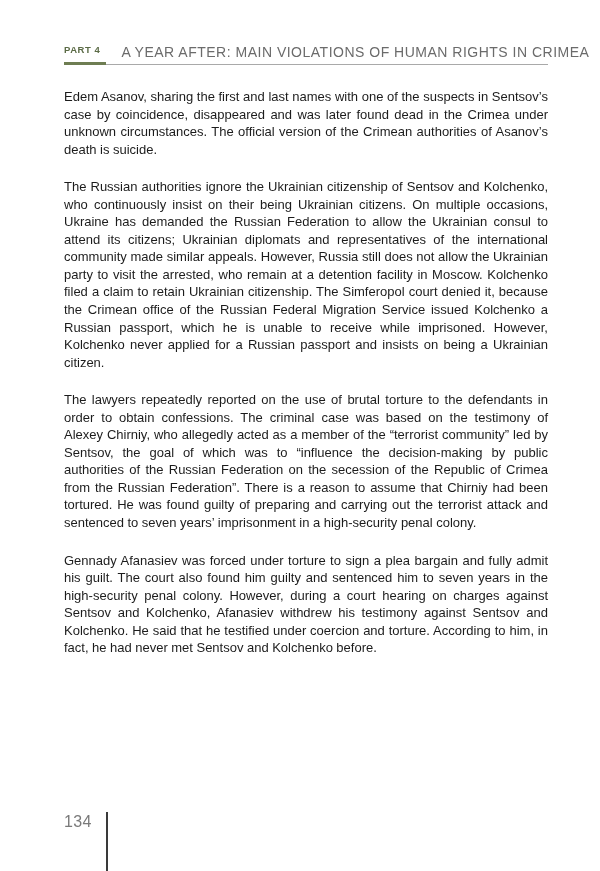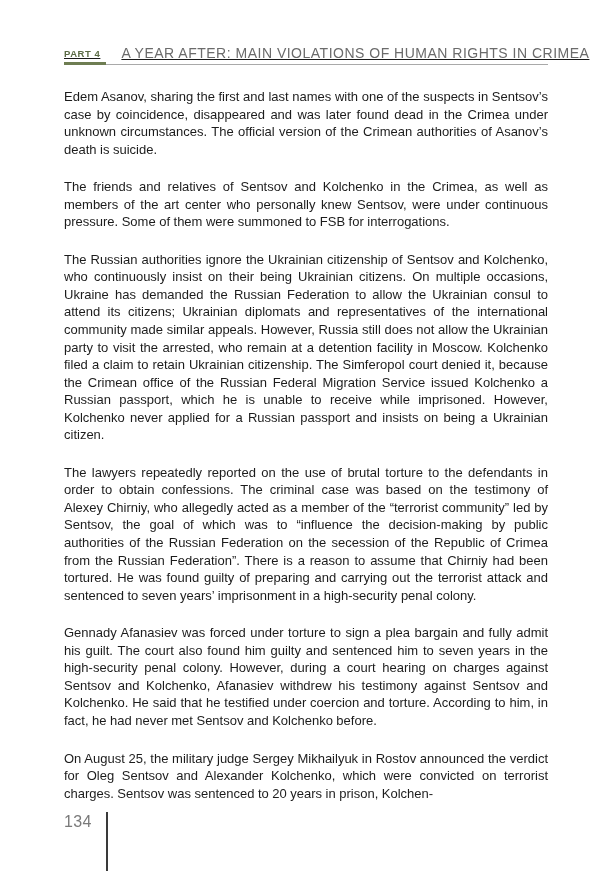--- a/index.html
+++ b/index.html
@@ -26,22 +26,20 @@
   }
 
   
   .header {
     position: absolute;
     left: 64px;
     top: 44px;
     width: 484px;
     height: 18px;
     display: flex;
-    align-items: center;
-    text-decoration: underline;
   }
   .header-part {
     font-size: 9.5px;
     font-weight: bold;
     letter-spacing: 0.55px;
     color: #5b6b46;
     white-space: nowrap;
   }
   .header-title {
     font-size: 14px;
@@ -113,23 +111,21 @@
   <div class="header">
     <span class="header-part">PART 4</span>
     <span class="header-title">A YEAR AFTER: MAIN VIOLATIONS OF HUMAN RIGHTS IN CRIMEA</span>
   </div>
 
   <div class="rule-thin"></div>
   <div class="rule-accent"></div>
 
   <div class="body-col">
     <p class="para">Edem Asanov, sharing the first and last names with one of the suspects in Sentsov’s case by coincidence, disappeared and was later found dead in the Crimea under unknown circumstances. The official version of the Crimean authorities of Asanov’s death is suicide.</p>
-    <p class="para">The friends and relatives of Sentsov and Kolchenko in the Crimea, as well as members of the art center who personally knew Sentsov, were under continuous pressure. Some of them were summoned to FSB for interrogations.</p>
     <p class="para">The Russian authorities ignore the Ukrainian citizenship of Sentsov and Kolchenko, who continuously insist on their being Ukrainian citizens. On multiple occasions, Ukraine has demanded the Russian Federation to allow the Ukrainian consul to attend its citizens; Ukrainian diplomats and representatives of the international community made similar appeals. However, Russia still does not allow the Ukrainian party to visit the arrested, who remain at a detention facility in Moscow. Kolchenko filed a claim to retain Ukrainian citizenship. The Simferopol court denied it, because the Crimean office of the Russian Federal Migration Service issued Kolchenko a Russian passport, which he is unable to receive while imprisoned. However, Kolchenko never applied for a Russian passport and insists on being a Ukrainian citizen.</p>
     <p class="para">The lawyers repeatedly reported on the use of brutal torture to the defendants in order to obtain confessions. The criminal case was based on the testimony of Alexey Chirniy, who allegedly acted as a member of the “terrorist community” led by Sentsov, the goal of which was to “influence the decision-making by public authorities of the Russian Federation on the secession of the Republic of Crimea from the Russian Federation”. There is a reason to assume that Chirniy had been tortured. He was found guilty of preparing and carrying out the terrorist attack and sentenced to seven years’ imprisonment in a high-security penal colony.</p>
     <p class="para">Gennady Afanasiev was forced under torture to sign a plea bargain and fully admit his guilt. The court also found him guilty and sentenced him to seven years in the high-security penal colony. However, during a court hearing on charges against Sentsov and Kolchenko, Afanasiev withdrew his testimony against Sentsov and Kolchenko. He said that he testified under coercion and torture. According to him, in fact, he had never met Sentsov and Kolchenko before.</p>
-    <p class="para">On August 25, the military judge Sergey Mikhailyuk in Rostov announced the verdict for Oleg Sentsov and Alexander Kolchenko, which were convicted on terrorist charges. Sentsov was sentenced to 20 years in prison, Kolchen-</p>
   </div>
 
   <div class="folio">134</div>
   <div class="vrule"></div>
 
 </div>
 
 </body></html>

